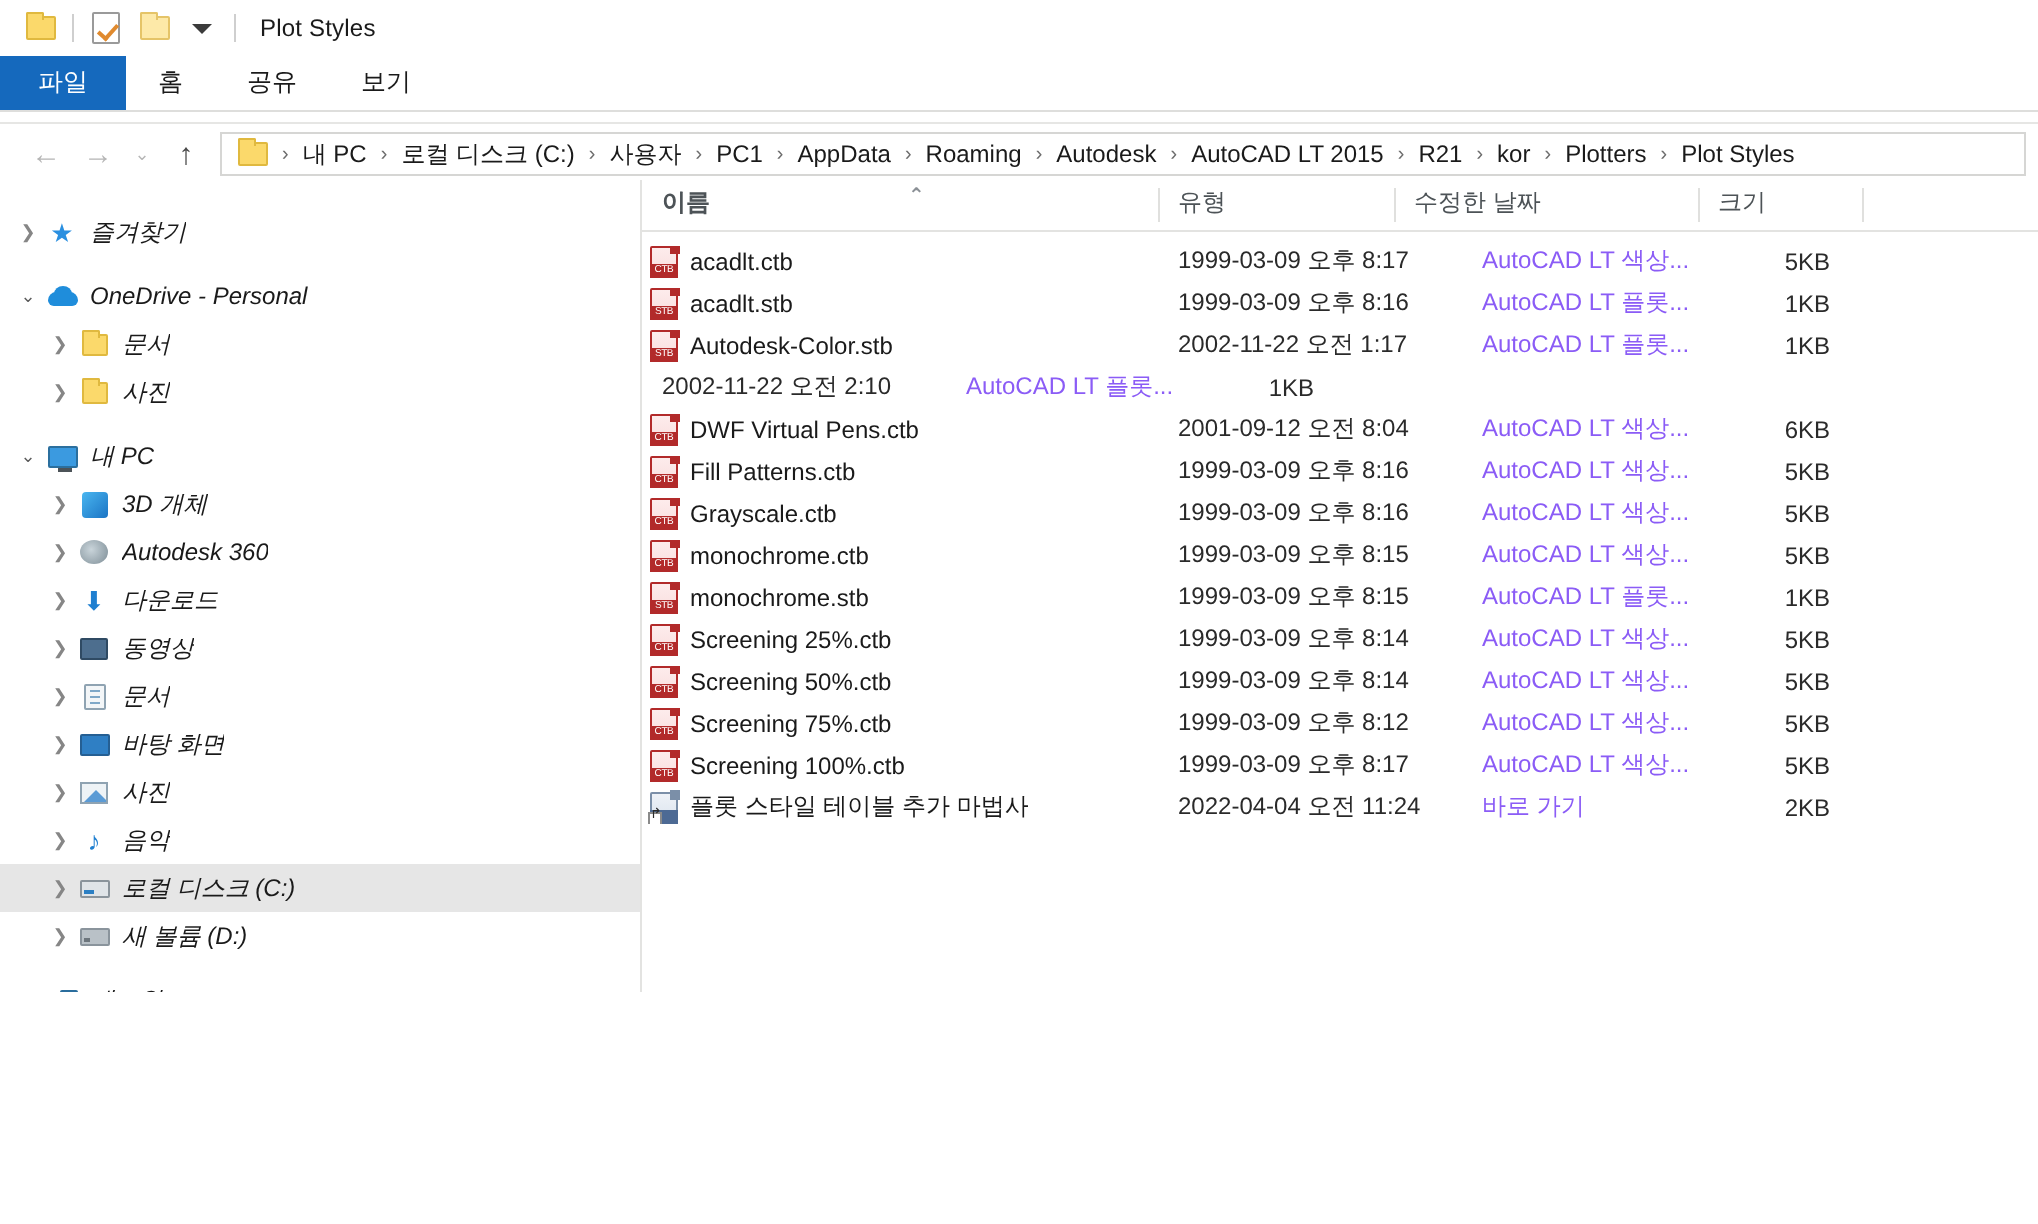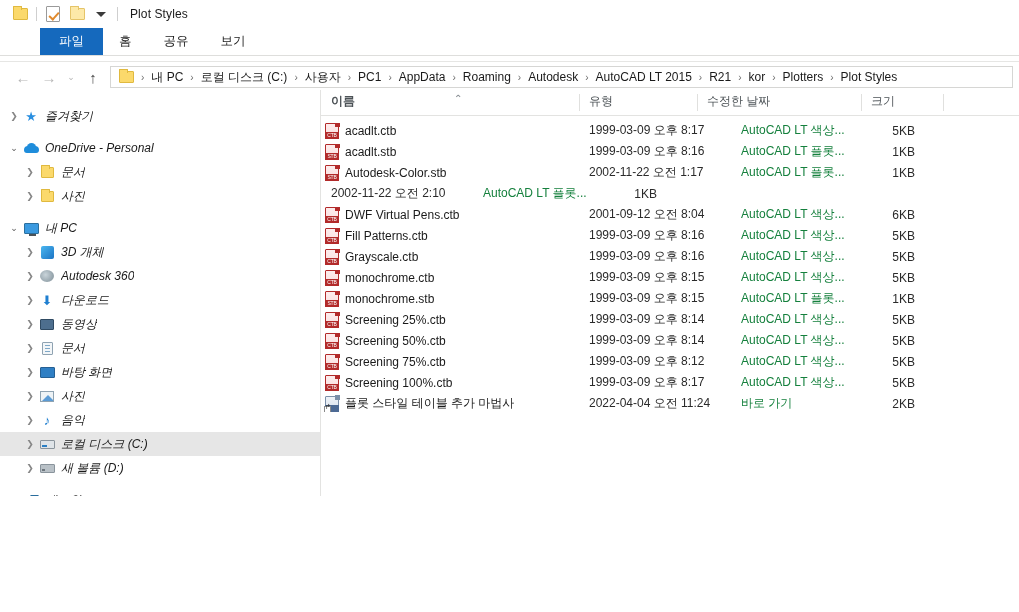--- a/index.html
+++ b/index.html
@@ -53,21 +53,20 @@
   }
   .chev-dn {
     width:0;height:0;border-left:5px solid transparent;border-right:5px solid transparent;
     border-top:5px solid #3b3b3b;
   }
 
   
   .ribbon {
     height: 28px; background:#ffffff; display:flex; align-items:stretch;
     border-bottom: 1px solid #dededc;
-    padding-left: 40px;
   }
   .tab {
     display:flex; align-items:center; justify-content:center;
     font-size:12.5px; color:#1a1a1a; padding: 0 16px; cursor: default;
   }
   .tab.file {
     background:#1569bd; color:#ffffff; font-weight:400; padding: 0 19px;
   }
   .ribbon-body { height: 6px; background:#ffffff; border-bottom:1px solid #e6e6e4; }
 
@@ -198,34 +197,34 @@
   .col {
     font-size:12px; color:#4d5357; padding-bottom:5px; padding-left:10px;
     position:relative; height:100%; display:flex; align-items:flex-end;
   }
   .col + .col::before {
     content:""; position:absolute; left:0; top:4px; bottom:4px; width:1px; background:#e0e0de;
   }
   .col-name { width:258px;font-weight:bold; }
   .col-date { width:152px; }
   .col-type { width:118px; }
-  .col-size { width:82px;margin-left:12px; }
+  .col-size { width:82px; }
   .col-end { width:0; }
   .col-end::before { content:""; position:absolute; left:0; top:4px; bottom:4px; width:1px; background:#e0e0de; }
   .sort-caret {
     position:absolute; left:133px; top:3px; color:#8b9096; font-size:10px;
   }
 
   .filerows { padding-top: 4px; }
   .frow {
     height: 21px; display:flex; align-items:center; font-size:12px; color:#1a1a1a;
   }
   .f-name { width:258px; display:flex; align-items:center; padding-left:4px; overflow:hidden; }
   .f-date { width:152px; padding-left:10px; color:#2a2a2a; }
-  .f-type { width:118px; padding-left:10px; color:#15803d; white-space:nowrap; overflow:hidden; }
+  .f-type { width:118px; padding-left:10px; color:#8b5cf6; white-space:nowrap; overflow:hidden; }
   .f-size { width:82px; text-align:right; padding-right:16px; color:#2a2a2a; }
   .fname-txt { overflow:hidden; text-overflow:ellipsis; white-space:nowrap; }
 
   
   .ficon {
     width:14px; min-width:14px; height:16px; margin-right:6px; position:relative;
   }
   .ficon .sheet {
     position:absolute; inset:0;
     background: linear-gradient(180deg,#fdecec 0%, #f9dede 100%);

